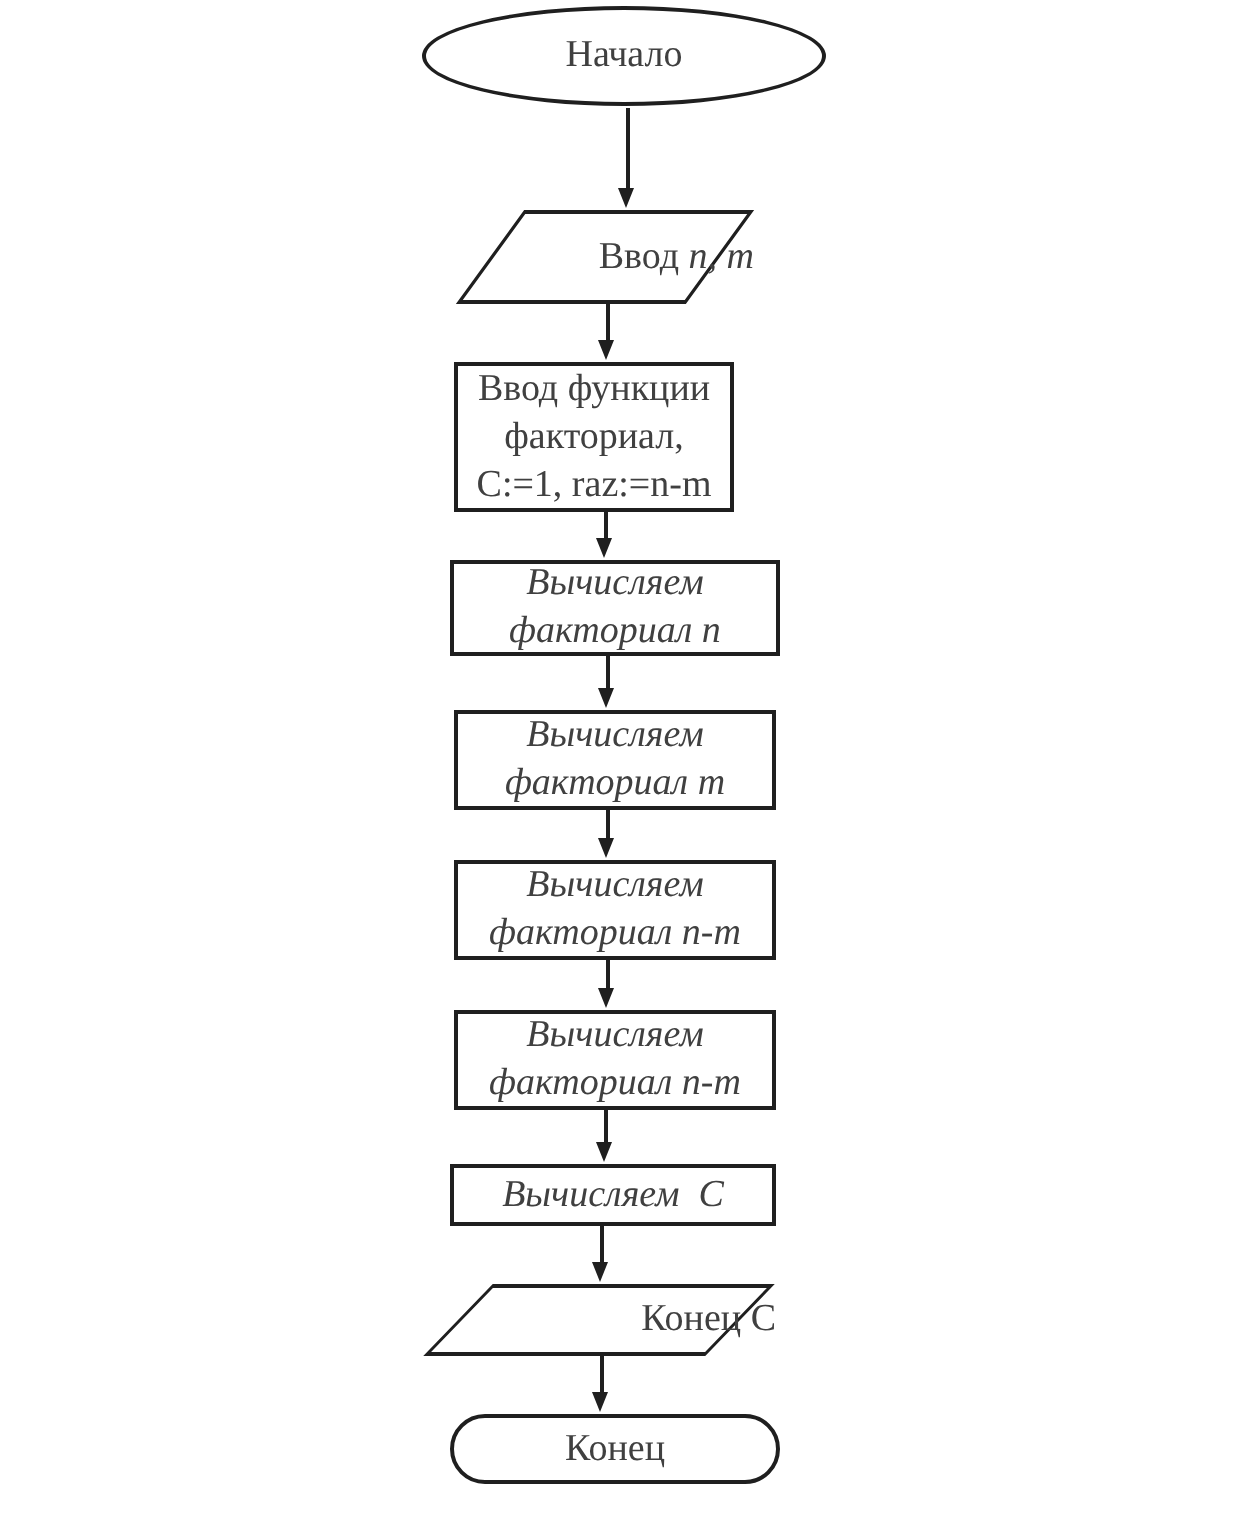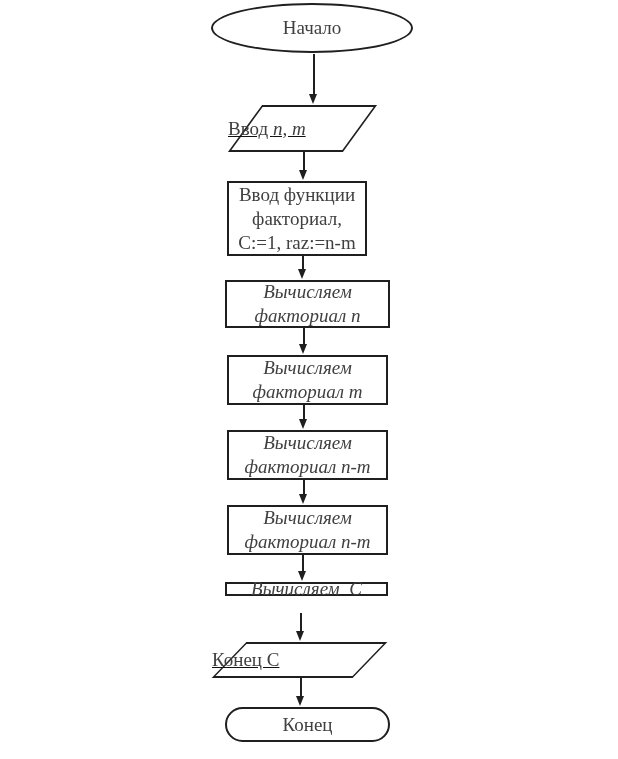--- a/index.html
+++ b/index.html
@@ -26,22 +26,21 @@
     justify-content: center;
   }
   .ellipse  { border-radius: 50%; }
   .stadium  { border-radius: 18px; }
   .skew     { transform: skewX(-36deg); }
   .skew2    { transform: skewX(-44deg); }
   .overlay {
     position: absolute;
     display: flex;
     align-items: center;
-    justify-content: flex-start;
-    text-decoration: underline;
+    justify-content: flex-end;
   }
   .lbl {
     font-size: 19px;
     line-height: 24px;
     text-align: center;
     white-space: pre-wrap;
     color: #404040;
   }
   .it { font-style: italic; }
   .arrow {
@@ -118,21 +117,21 @@
 
   <div class="arrow" style="left:299px;top:480px;height:24px"></div>
 
   <div class="shape" style="left:227px;top:505px;width:161px;height:50px">
     <span class="lbl it">Вычисляем
 факториал n-m</span>
   </div>
 
   <div class="arrow" style="left:298px;top:555px;height:26px"></div>
 
-  <div class="shape" style="left:225px;top:582px;width:163px;height:14px">
+  <div class="shape" style="left:225px;top:582px;width:163px;height:31px">
     <span class="lbl it">Вычисляем  C</span>
   </div>
 
   <div class="arrow" style="left:296px;top:613px;height:28px"></div>
 
   <div class="shape skew2" style="left:229px;top:642px;width:141px;height:36px"></div>
   <div class="overlay" style="left:212px;top:642px;width:176px;height:36px">
     <span class="lbl">Конец C</span>
   </div>
 

